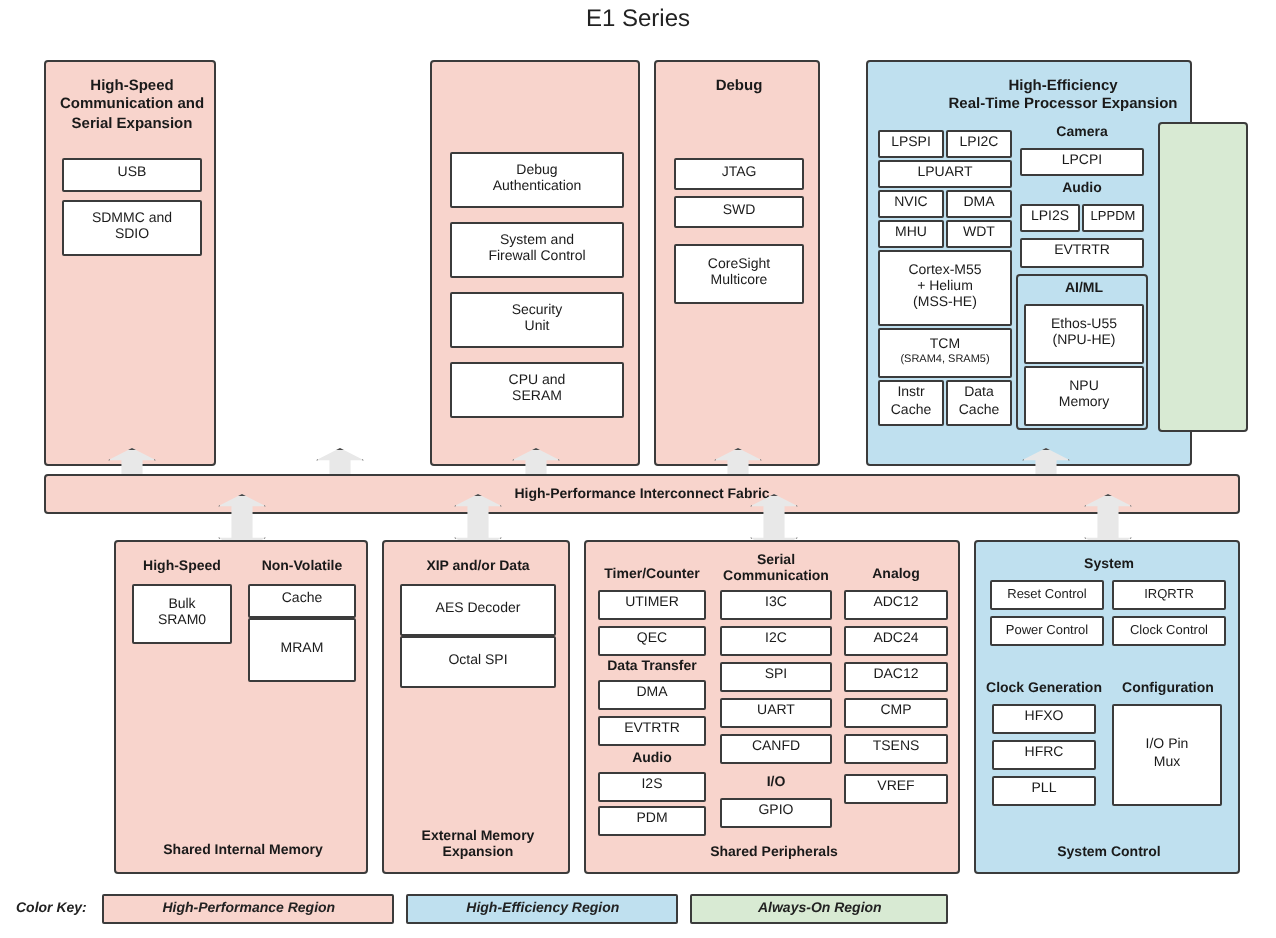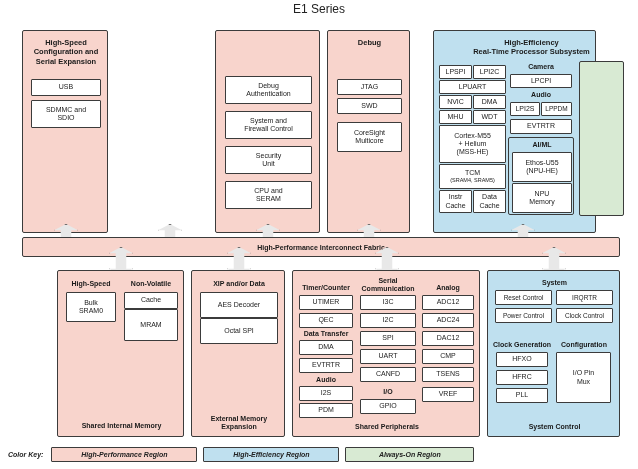--- a/index.html
+++ b/index.html
@@ -85,21 +85,21 @@
 </head>
 <body>
 
 <div id="root">
 
   <div id="title">E1 Series</div>
 
   <div class="abs region pink" style="left:22px;top:30px;width:86px;height:203px;">
     <div class="abs hdr" style="left:3px;top:6px;width:80px;height:30px;flex-direction:column;">
       <span>High-Speed</span>
-      <span>Configuration and</span>
+      <span>Communication and</span>
       <span>Serial Expansion</span>
     </div>
     <div class="abs leaf" style="left:8px;top:48px;width:70px;height:17px;">USB</div>
     <div class="abs leaf" style="left:8px;top:69px;width:70px;height:28px;flex-direction:column;">
       <span>SDMMC and</span>
       <span>SDIO</span>
     </div>
   </div>
 
 
@@ -128,21 +128,21 @@
     <div class="abs leaf" style="left:9px;top:67px;width:65px;height:16px;">SWD</div>
     <div class="abs leaf" style="left:9px;top:91px;width:65px;height:30px;flex-direction:column;">
       <span>CoreSight</span>
       <span>Multicore</span>
     </div>
   </div>
 
   <div class="abs region blue" style="left:433px;top:30px;width:163px;height:203px;">
     <div class="abs hdr" style="left:4px;top:5px;width:187px;height:22px;flex-direction:column;">
       <span>High-Efficiency</span>
-      <span>Real-Time Processor Subsystem</span>
+      <span>Real-Time Processor Expansion</span>
     </div>
 
     <div class="abs leaf" style="left:5px;top:34px;width:33px;height:14px;">LPSPI</div>
     <div class="abs leaf" style="left:39px;top:34px;width:33px;height:14px;">LPI2C</div>
     <div class="abs leaf" style="left:5px;top:49px;width:67px;height:14px;">LPUART</div>
     <div class="abs leaf" style="left:5px;top:64px;width:33px;height:14px;">NVIC</div>
     <div class="abs leaf" style="left:39px;top:64px;width:33px;height:14px;">DMA</div>
     <div class="abs leaf" style="left:5px;top:79px;width:33px;height:14px;">MHU</div>
     <div class="abs leaf" style="left:39px;top:79px;width:33px;height:14px;">WDT</div>
     <div class="abs leaf" style="left:5px;top:94px;width:67px;height:38px;flex-direction:column;">

